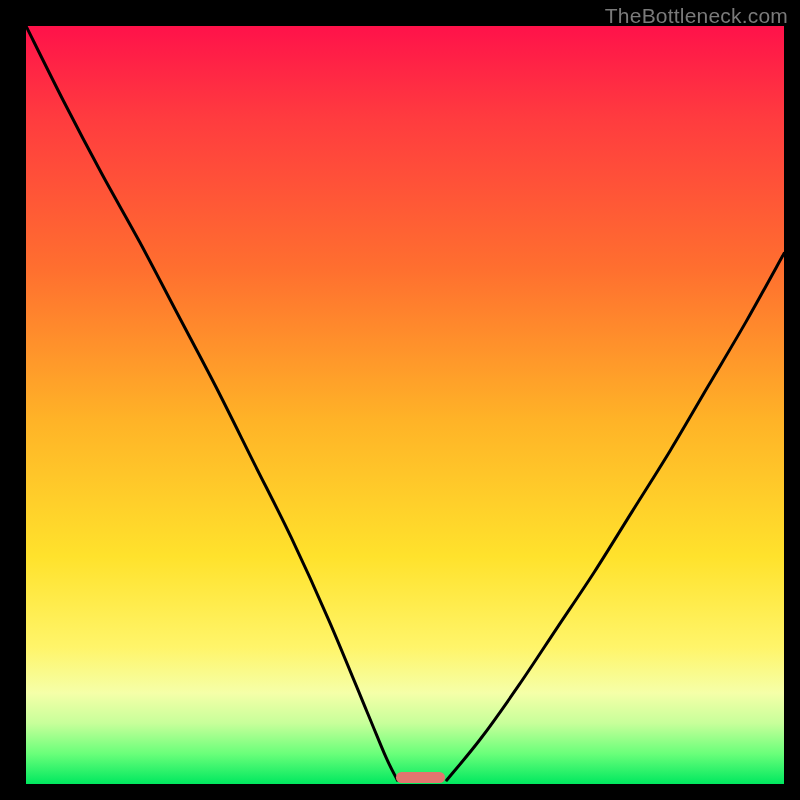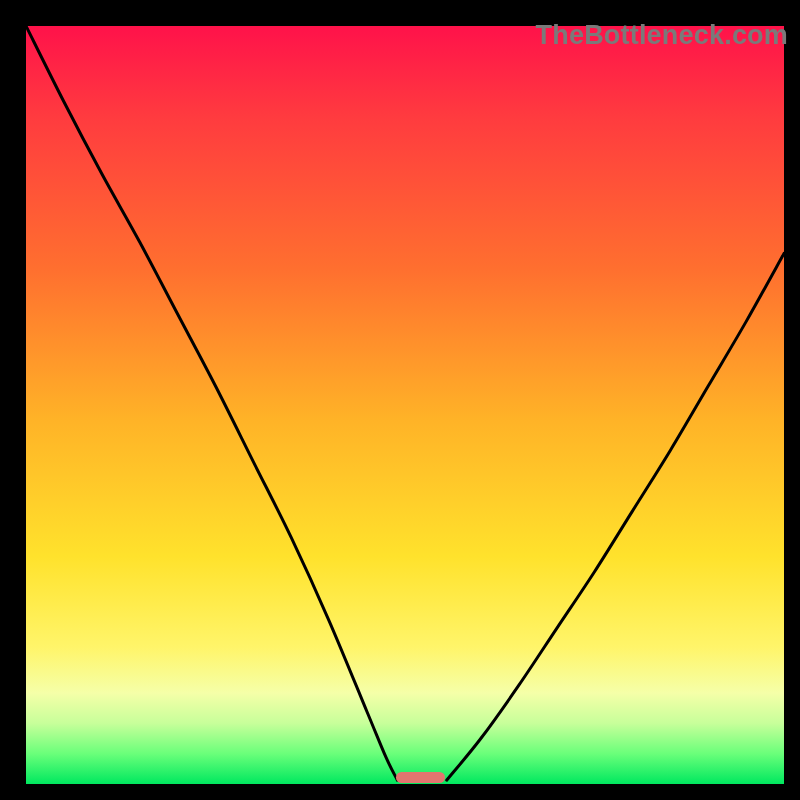--- a/index.html
+++ b/index.html
@@ -41,25 +41,24 @@
       #c7ff9a 92%,
       #6aff7a 96%,
       #00e85f 100%
     );
   }
   .watermark {
     position: absolute;
     top: 4px;
     right: 12px;
     color: #7a7a7a;
-    font-size: 27px;
-    font-weight: 700;
+    font-size: 21px;
+    font-weight: 400;
     letter-spacing: 0.2px;
     user-select: none;
-    margin-top: 16px;
   }
   svg.curve {
     position: absolute;
     left: 0; top: 0;
     width: 758px;
     height: 758px;
   }
   .pill {
     position: absolute;
     background: #e2756f;

